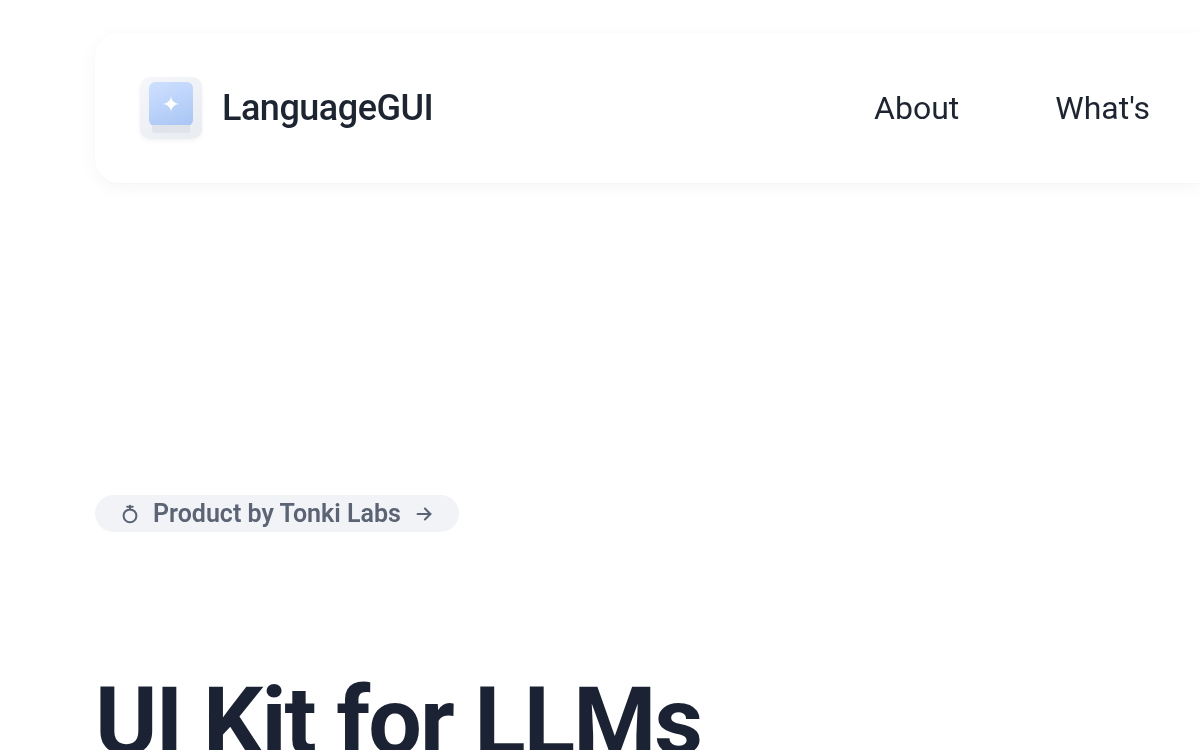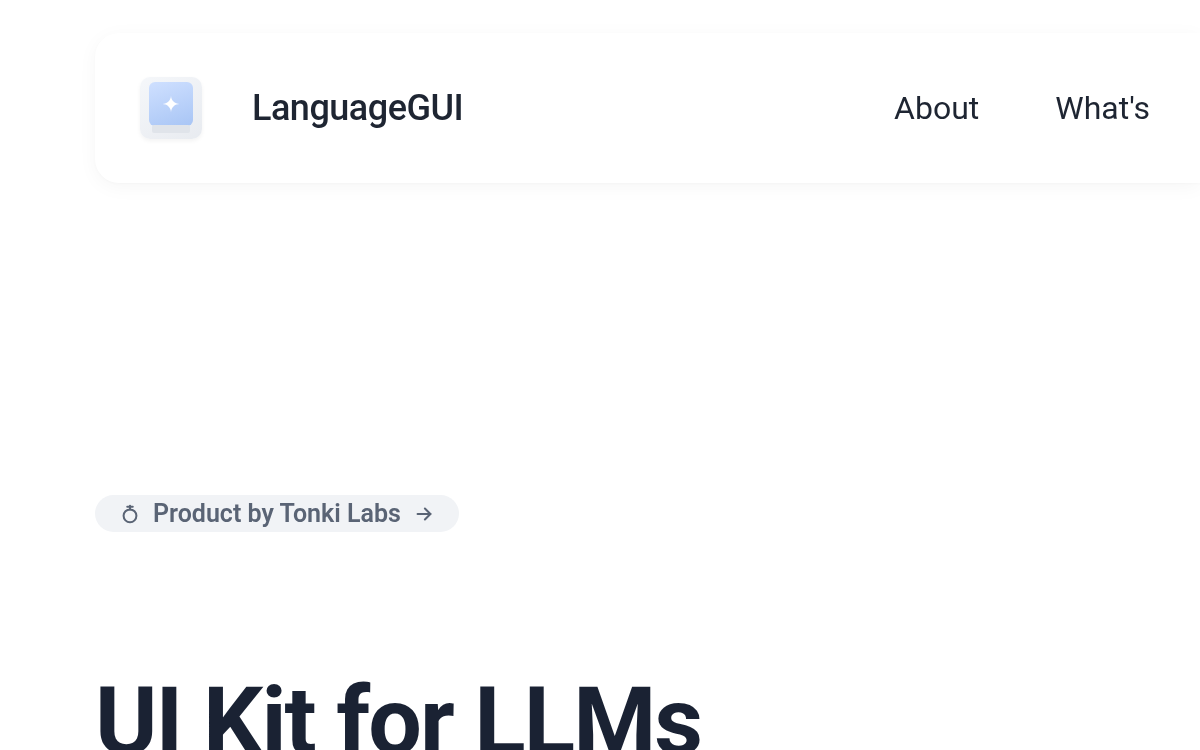--- a/index.html
+++ b/index.html
@@ -77,26 +77,25 @@
       height: 8px;
       background: #e0e4ea;
       border-radius: 2px;
     }
     
     .brand-name {
       font-size: 36px;
       font-weight: 500;
       color: #1e2532;
       letter-spacing: -0.5px;
-      margin-left: 30px;
     }
     
     .nav-links {
       display: flex;
-      gap: 76px;
+      gap: 96px;
       align-items: center;
     }
     
     .nav-link {
       font-size: 32px;
       font-weight: 400;
       color: #1e2532;
       cursor: pointer;
       white-space: nowrap;
     }

